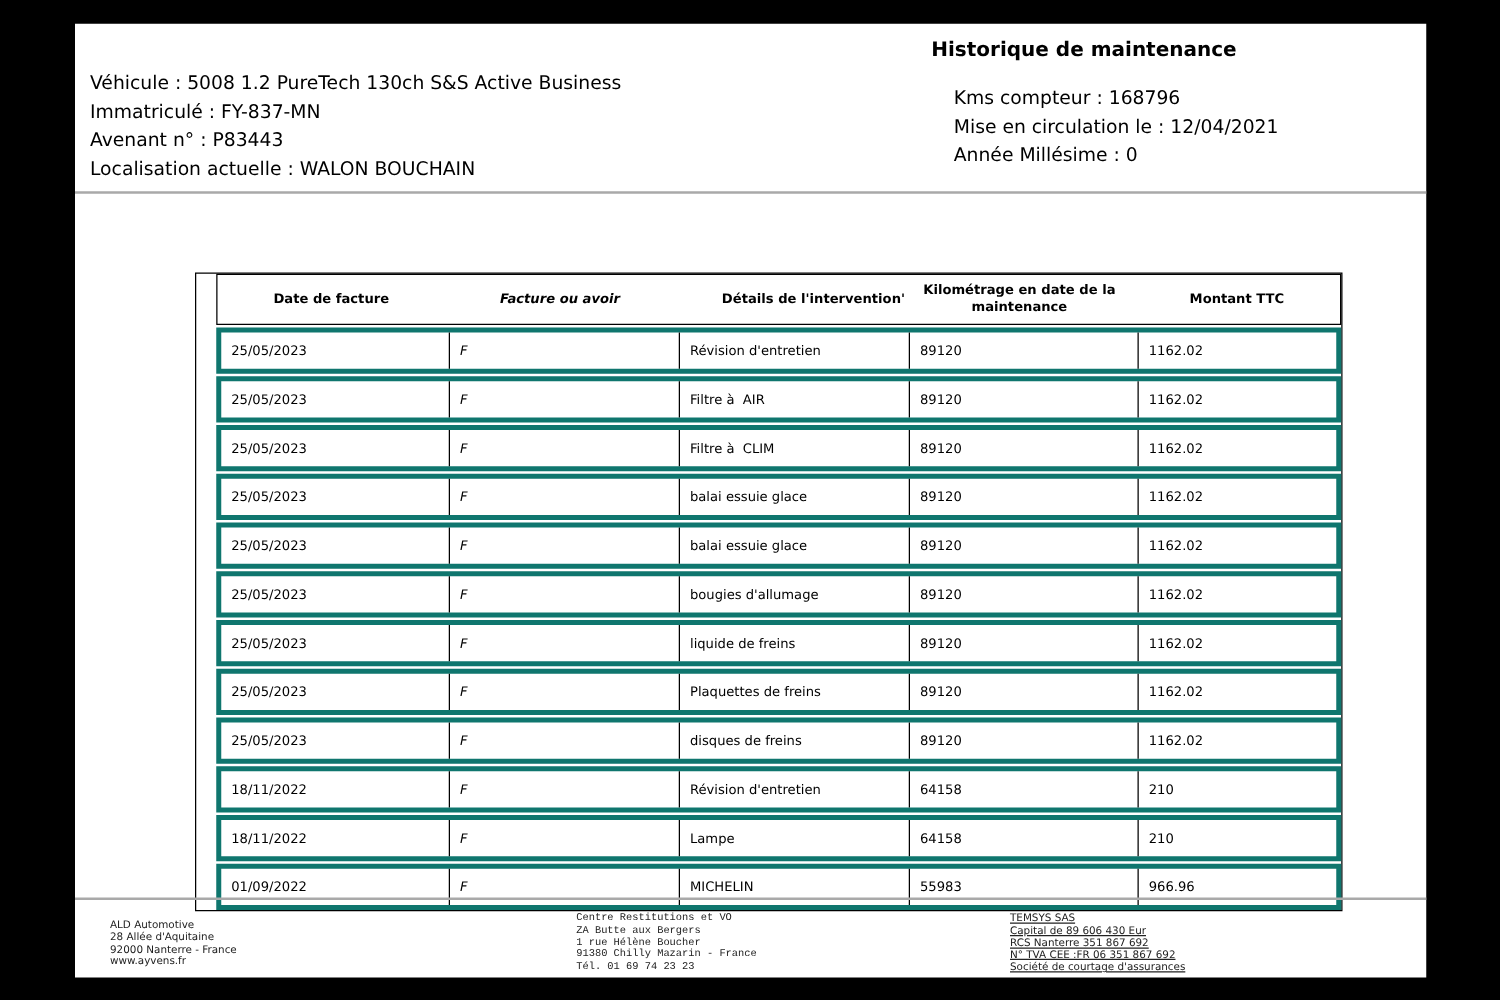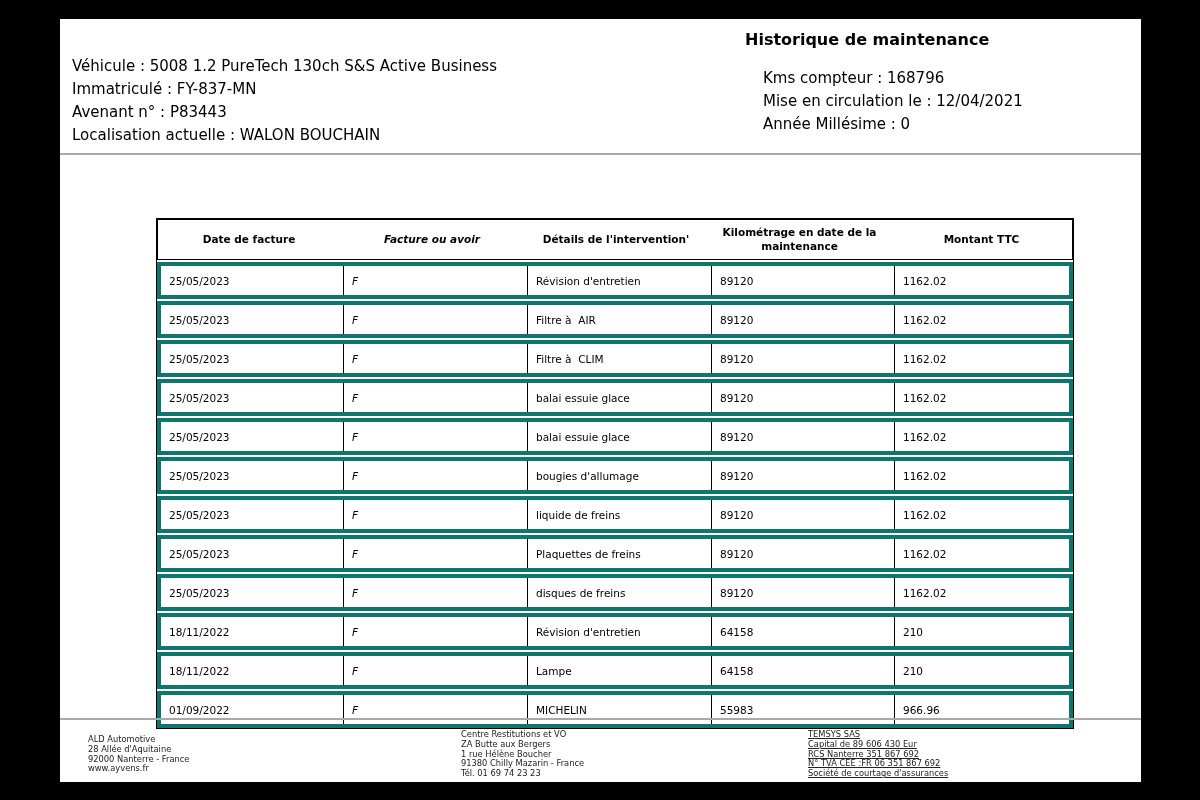--- a/index.html
+++ b/index.html
@@ -8,37 +8,37 @@
   .page{position:absolute;left:60px;top:19px;width:1081px;height:763px;background:#fff;color:#000;}
 
   .vehicle-info{position:absolute;left:12px;top:36px;font-size:15px;line-height:23px;}
   .doc-title{position:absolute;left:685px;top:11px;font-size:16px;font-weight:bold;line-height:20px;}
   .meter-info{position:absolute;left:685px;top:48px;font-size:15px;line-height:23px;margin-left:18px;}
 
   .divider{position:absolute;left:0;width:100%;height:2px;background:#a9a9a9;}
   #divider-top{top:134px;}
   #divider-bottom{top:699px;}
 
-  .table-wrap{position:absolute;left:96px;top:199px;width:918px;border:1px solid #000;box-sizing:border-box;background:#fff;}
+  .table-wrap{position:absolute;left:96px;top:199px;width:918px;border:1px solid #000;box-sizing:border-box;background:#fff;padding-left:16px;}
   .thead{display:flex;align-items:center;border:1px solid #000;margin-bottom:2px;height:39px;box-sizing:content-box;}
   .hcell{font-size:10.5px;font-weight:bold;text-align:center;line-height:1.25;box-sizing:border-box;}
   .hcell.c3{padding:0 10px;}
   .trow{display:flex;align-items:stretch;border:4px solid #0f766e;margin-bottom:2px;height:29px;}
   .trow:last-child{margin-bottom:0;}
   .cell{display:flex;align-items:center;padding-left:8px;font-size:10.5px;white-space:pre;box-sizing:border-box;overflow:hidden;}
   .c0{width:182px;}
   .c1{width:184px;font-style:italic;}
-  .c2{width:184px;}
+  .c2{width:184px;text-align:right;}
   .c3{width:183px;}
   .c4{flex:1;}
   .cell.c1,.cell.c2,.cell.c3,.cell.c4{border-left:1px solid #000;}
 
   .footer-col{position:absolute;font-size:8.3px;line-height:9.8px;color:#222;}
   #footer-col-0{left:28px;top:716px;}
-  #footer-col-1{left:401px;top:711px;}
+  #footer-col-1{left:401px;top:711px;font-family:Liberation Mono, monospace;}
   #footer-col-2{left:748px;top:711px;text-decoration:underline;}
 </style>
 </head>
 <body>
 
 <div class="canvas">
   <div class="page">
 
     <div class="vehicle-info" id="vehicle-info">
         <div>Véhicule : 5008 1.2 PureTech 130ch S&amp;S Active Business</div>

